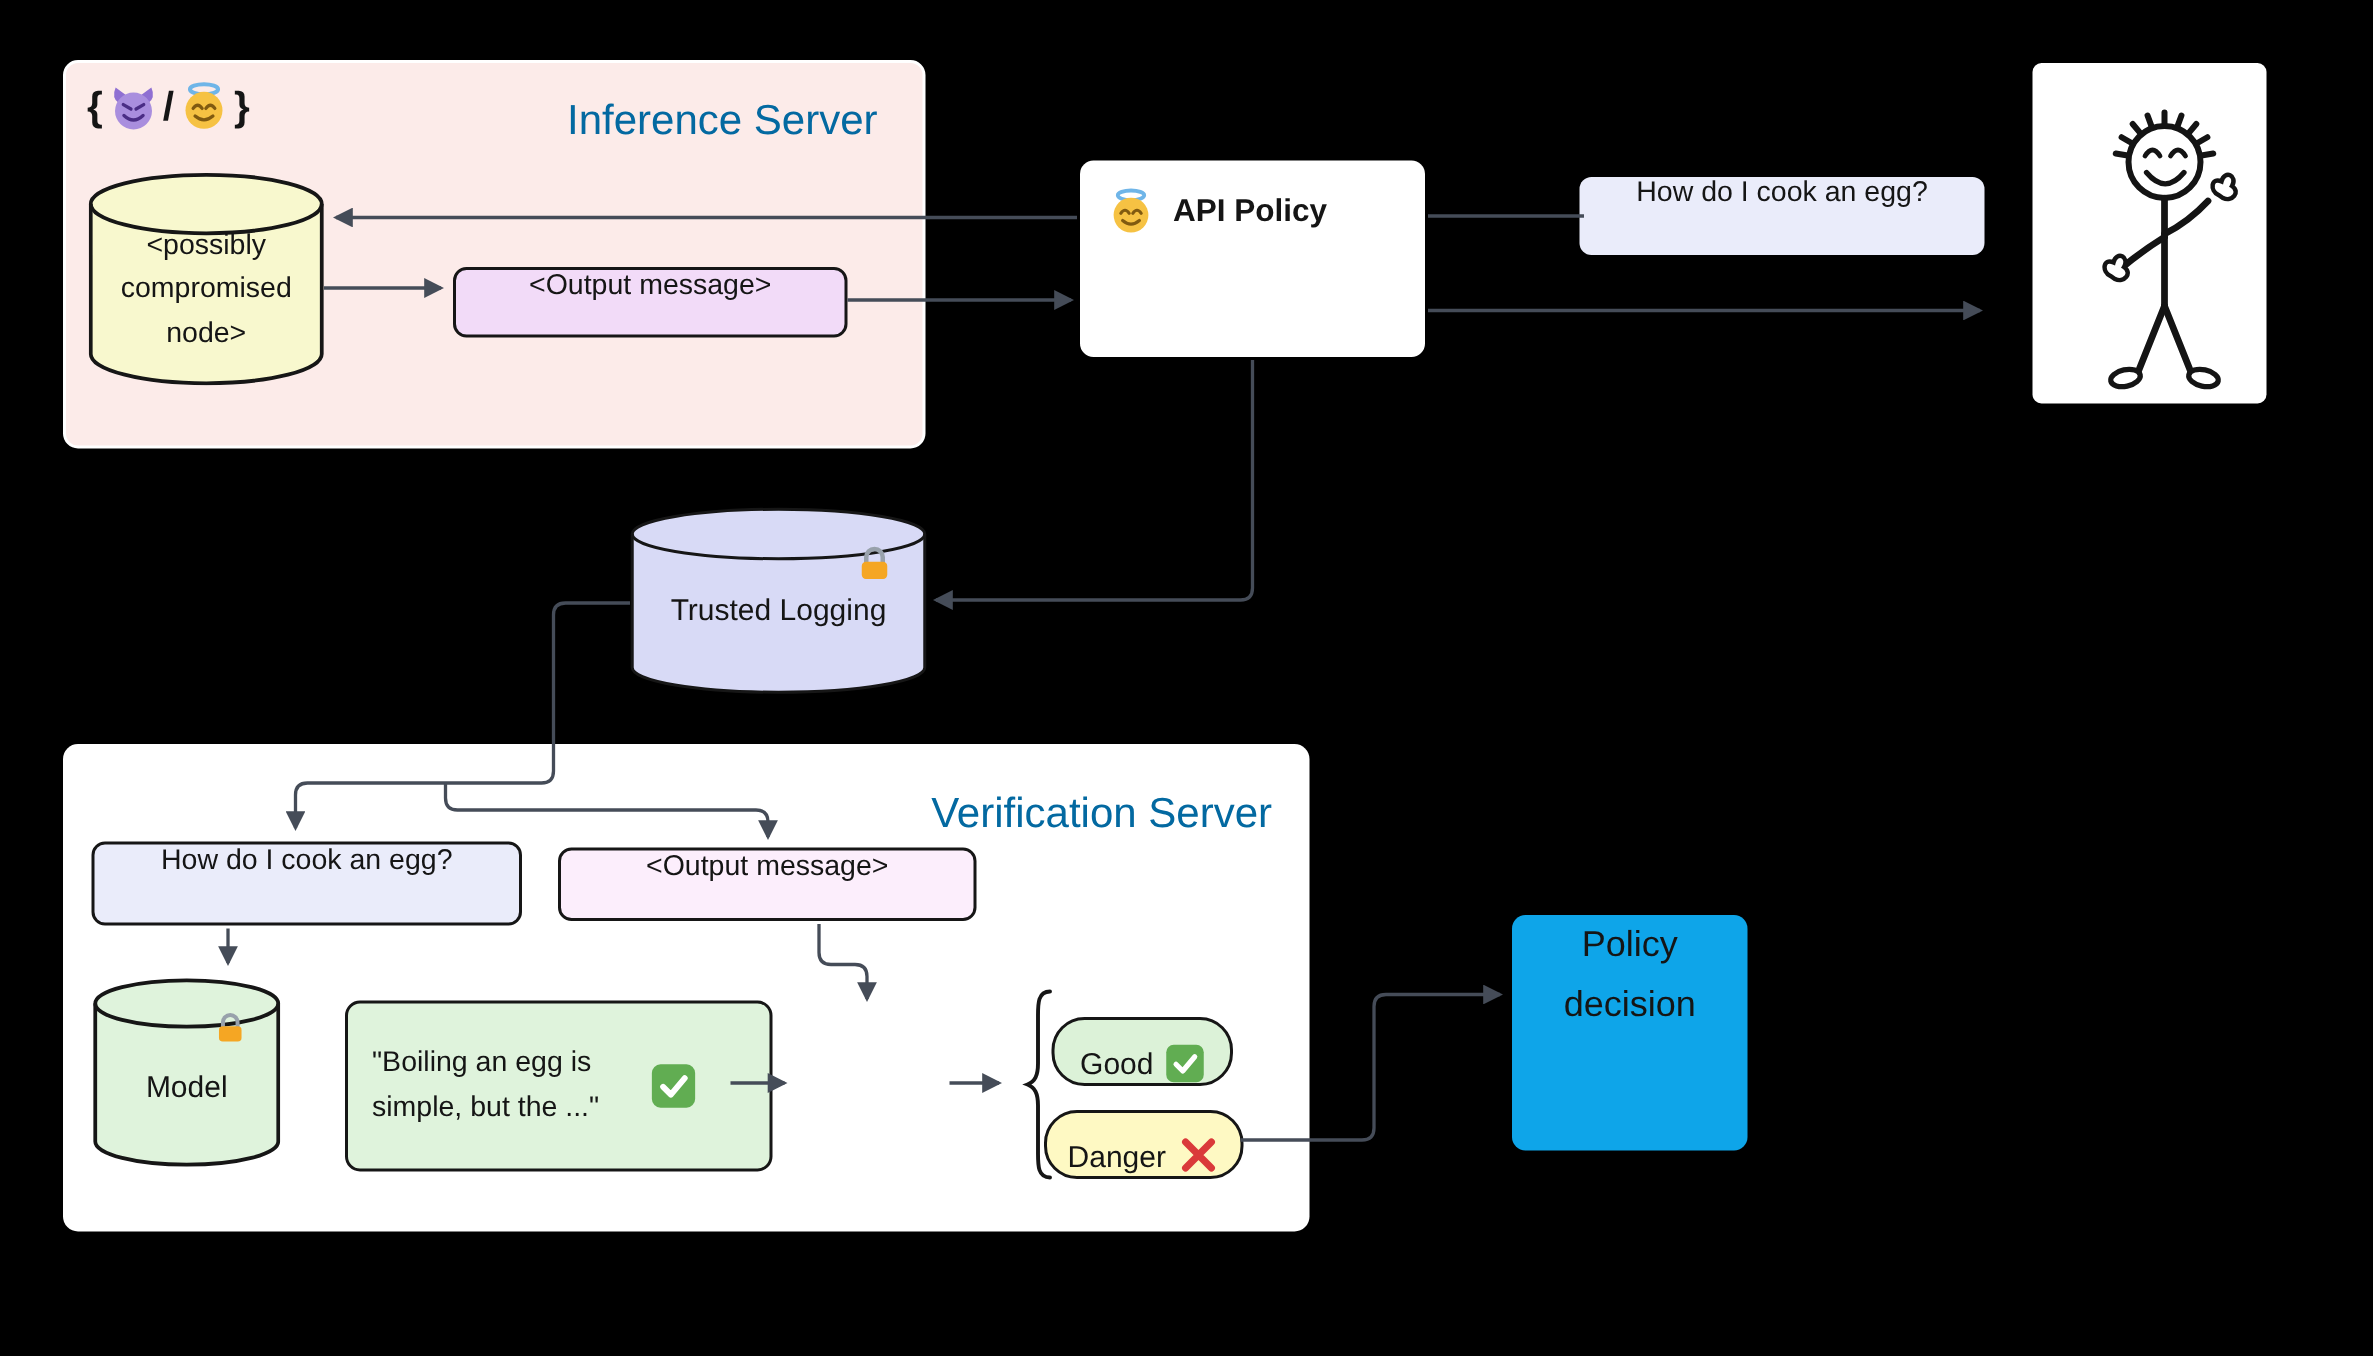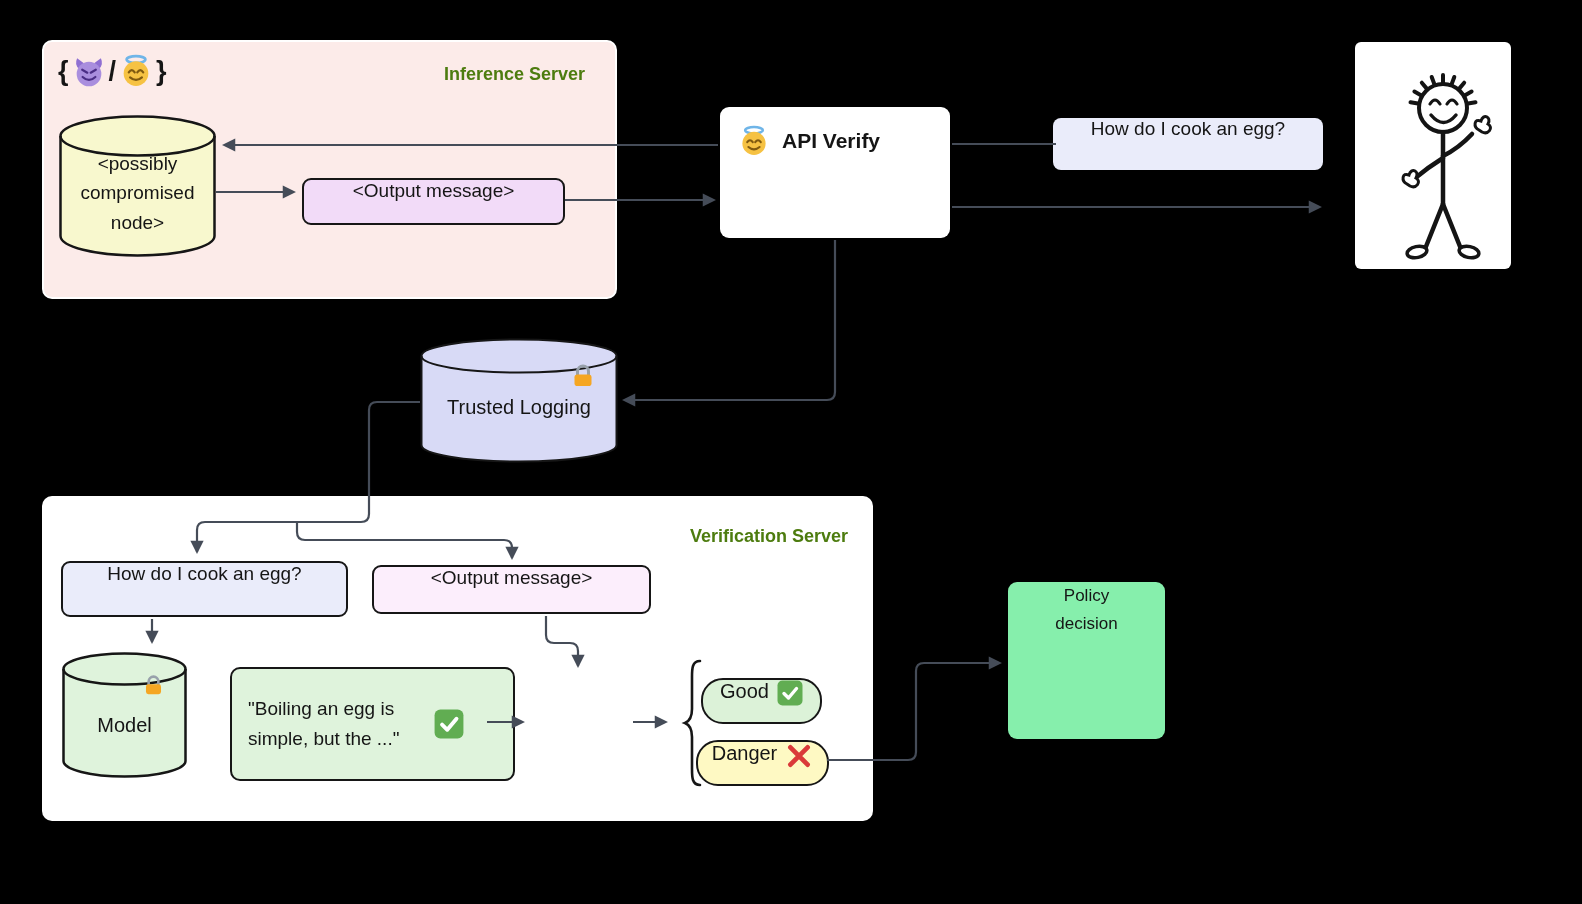--- a/index.html
+++ b/index.html
@@ -10,41 +10,41 @@
   .abs{position:absolute;}
   .flexc{display:flex;align-items:flex-start;justify-content:center;}
   .box{position:absolute;box-sizing:border-box;}
   
   #inference-box{left:42px;top:40px;width:575px;height:259px;background:#fcebe9;border:2px solid #ffffff;border-radius:10px;}
   #api-box{left:720px;top:107px;width:230px;height:131px;background:#ffffff;border-radius:9px;}
   #user-question-box{left:1053px;top:118px;width:270px;height:52px;background:#eaecfa;border-radius:8px;font-size:19px;}
   #person-box{left:1355px;top:42px;width:156px;height:227px;background:#ffffff;border-radius:6px;}
   #logging-cyl{left:420px;top:338px;width:198px;height:125px;}
   #verification-box{left:42px;top:496px;width:831px;height:325px;background:#ffffff;border-radius:10px;}
-  #policy-box{left:1008px;top:582px;width:157px;height:157px;background:#86efac;border-radius:9px;font-size:17px;}
-  .server-title{position:absolute;font-weight:700;font-size:18px;color:#4d7c0f;}
+  #policy-box{left:1008px;top:610px;width:157px;height:157px;background:#0ea5e9;border-radius:9px;font-size:24px;}
+  .server-title{position:absolute;font-weight:400;font-size:28px;color:#0369a1;}
   
   #tenancy{left:14px;top:12px;display:flex;align-items:center;gap:3px;font-size:27px;font-weight:700;}
   #node-cyl{left:15px;top:73px;width:157px;height:142px;}
   #node-label{position:absolute;inset:0;display:flex;align-items:center;justify-content:center;padding-top:14px;text-align:center;font-size:19px;line-height:1.55;}
   #node-label span{width:122px;}
   #inf-output{left:258px;top:136px;width:263px;height:47px;background:#f2dbf8;border:2px solid #161616;border-radius:9px;font-size:19px;}
   
   #api-row{left:18px;top:18px;display:flex;align-items:center;gap:12px;}
   #api-row .t{font-weight:700;font-size:21px;}
   
   .cyl-label{position:absolute;left:0;right:0;text-align:center;font-size:20px;}
   
   #vq-box{left:19px;top:65px;width:287px;height:56px;background:#eaecfa;border:2px solid #161616;border-radius:9px;font-size:19px;}
   #vout-box{left:330px;top:69px;width:279px;height:49px;background:#fceefc;border:2px solid #161616;border-radius:9px;font-size:19px;}
   #model-cyl{left:20px;top:156px;width:125px;height:126px;}
   #quote-box{left:188px;top:171px;width:255px;height:110px;background:#dff3dc;border:2.5px solid #161616;border-radius:10px;display:flex;align-items:center;gap:8px;padding:0 10px 0 16px;}
   #quote-box .q{width:178px;font-size:19px;line-height:1.6;}
   #verify-circle{left:489px;top:180px;width:100px;height:100px;background:#dff3dc;border:2.5px solid #161616;border-radius:50%;font-size:23px;}
-  .pill{position:absolute;border:2.5px solid #161616;border-radius:22px;display:flex;align-items:flex-start;justify-content:center;gap:8px;font-size:20px;}
+  .pill{position:absolute;border:2.5px solid #161616;border-radius:22px;display:flex;align-items:flex-end;justify-content:center;gap:8px;font-size:20px;}
   #good-pill{left:659px;top:182px;width:117px;height:42px;background:#dcf2d8;}
   #danger-pill{left:654px;top:244px;width:129px;height:42px;background:#fef9c3;}
   #policy-box span{width:100px;text-align:center;line-height:1.65;}
   svg{display:block;}
   .icon{flex:none;}
   #wires{position:absolute;left:0;top:0;pointer-events:none;}
 </style>
 </head>
 <body>
 
@@ -96,21 +96,21 @@
     <div id="api-row" class="abs">
       <span class="icon">
         <svg width="32" height="32" viewBox="0 0 40 40">
           <ellipse cx="20" cy="6.5" rx="11" ry="4" fill="none" stroke="#6fb5e8" stroke-width="3.2"></ellipse>
           <circle cx="20" cy="23" r="14.5" fill="#f6c243"></circle>
           <path d="M11.5 21.5 Q15 16.5 18.5 21.5" stroke="#805a10" stroke-width="2.6" stroke-linecap="round" fill="none"></path>
           <path d="M21.5 21.5 Q25 16.5 28.5 21.5" stroke="#805a10" stroke-width="2.6" stroke-linecap="round" fill="none"></path>
           <path d="M13 27.5 Q20 33.5 27 27.5" stroke="#805a10" stroke-width="2.6" stroke-linecap="round" fill="none"></path>
         </svg>
       </span>
-      <span class="t">API Verify</span>
+      <span class="t">API Policy</span>
     </div>
   </div>
 
   <div id="user-question-box" class="box flexc">
     <span>How do I cook an egg?</span>
   </div>
 
   <div id="person-box" class="box">
     <svg width="156" height="227" viewBox="0 0 156 227">
       <g stroke="#141414" stroke-linecap="round" fill="none">

